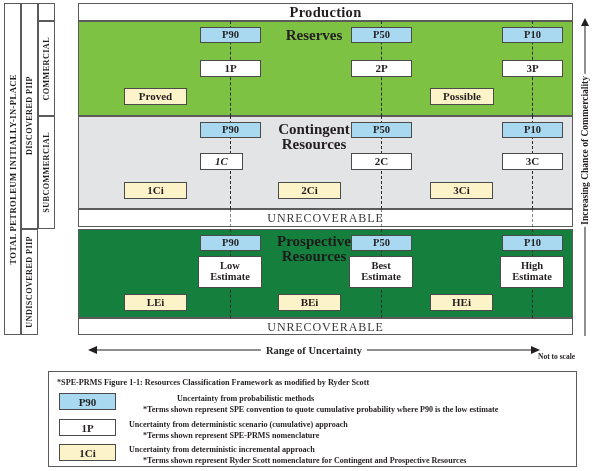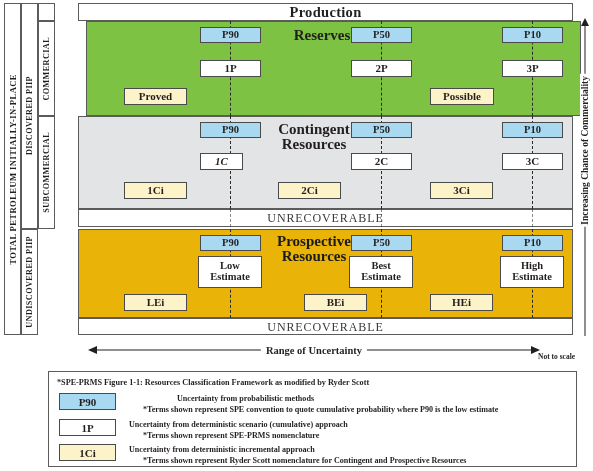--- a/index.html
+++ b/index.html
@@ -23,21 +23,21 @@
   }
 
   
   .band{
     position:absolute;box-sizing:border-box;
     border:1.5px solid #5b5b5b;
   }
   .band-production{background:#ffffff;}
   .band-reserves{background:#7dc242;}
   .band-contingent{background:#e3e4e6;}
-  .band-prospective{background:#eab308;}
+  .band-prospective{background:#15803d;}
   .band-unrec{background:#ffffff;}
 
   .band-title{
     position:absolute;font-weight:bold;color:#231f20;
     text-align:center;font-family:"Liberation Serif",serif;
   }
   .production-title{
     left:0;right:0;top:50%;transform:translateY(-50%);
     font-size:14.5px;letter-spacing:.3px;
   }
@@ -140,21 +140,21 @@
     <span class="vtext" style="font-size:8.2px;">SUBCOMMERCIAL</span>
   </div>
 
   <div class="vcol" style="left:38px;top:3px;width:17px;height:18px;"></div>
   <div class="vcol" style="left:38px;top:229px;width:17px;height:106px;border-left:none;border-right:none;border-top:none;border-bottom:none;"></div>
 
   <div class="band band-production" style="left:78px;top:3px;width:495px;height:18px;">
     <div class="band-title production-title">Production</div>
   </div>
 
-  <div class="band band-reserves" style="left:78px;top:21px;width:495px;height:95px;margin-left:8px;">
+  <div class="band band-reserves" style="left:78px;top:21px;width:495px;height:95px;">
     <div class="section-title" style="left:170px;width:130px;top:6px;">Reserves</div>
   </div>
 
   <div class="dashline" style="left:230px;top:21px;height:95px;"></div>
   <div class="dashline" style="left:381px;top:21px;height:95px;"></div>
   <div class="dashline" style="left:532px;top:21px;height:95px;"></div>
 
   <div class="chip chip-p" style="left:200px;top:27px;width:61px;height:16px;">
       <span>P90</span>
     </div>
@@ -260,21 +260,21 @@
     <span>Estimate</span>
   </div>
   <div class="chip chip-w chip-two" style="left:500px;top:256px;width:64px;height:32px;flex-direction:column;">
     <span>High</span>
     <span>Estimate</span>
   </div>
 
   <div class="chip chip-y" style="left:124px;top:294px;width:63px;height:17px;">
       <span>LEi</span>
     </div>
-  <div class="chip chip-y" style="left:278px;top:294px;width:63px;height:17px;margin-left:26px;">
+  <div class="chip chip-y" style="left:278px;top:294px;width:63px;height:17px;">
       <span>BEi</span>
     </div>
   <div class="chip chip-y" style="left:430px;top:294px;width:63px;height:17px;">
       <span>HEi</span>
     </div>
 
   <div class="band band-unrec" style="left:78px;top:318px;width:495px;height:17px;">
     <div class="band-title unrec-title">UNRECOVERABLE</div>
   </div>
 

